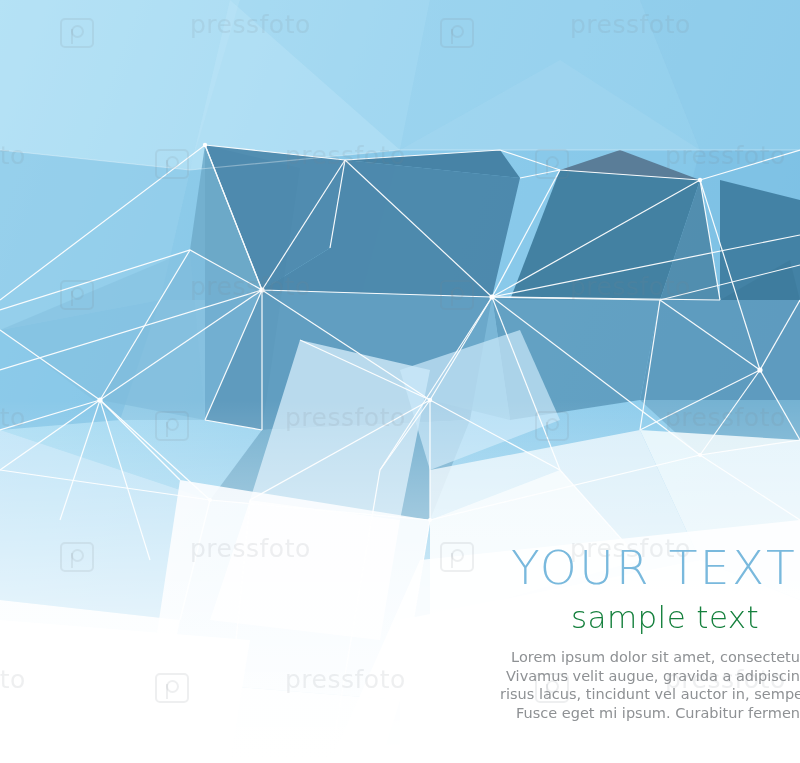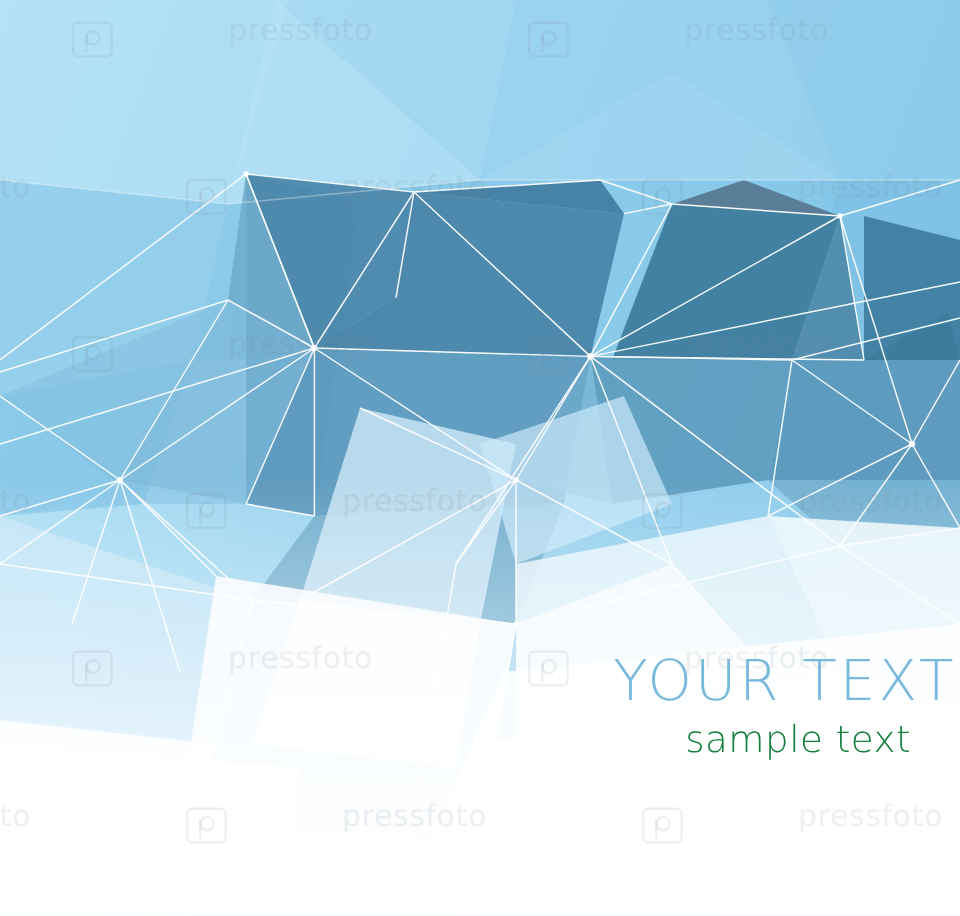--- a/index.html
+++ b/index.html
@@ -288,15 +288,21 @@
       <div class="wm-cell" style="left: -95px; top: 665px; color: rgba(120, 130, 140, 0.13);">pressfoto</div>
       <div class="wm-logo" style="left: 155px; top: 673px;"></div>
       <div class="wm-cell" style="left: 285px; top: 665px; color: rgba(120, 130, 140, 0.13);">pressfoto</div>
       <div class="wm-logo" style="left: 535px; top: 673px;"></div>
       <div class="wm-cell" style="left: 665px; top: 665px; color: rgba(120, 130, 140, 0.13);">pressfoto</div>
     </div>
 
   <div id="text-block">
     <div id="headline">YOUR TEXT</div>
     <div id="subhead">sample text</div>
+    <div id="bodycopy">
+      <div>Lorem ipsum dolor sit amet, consectetu</div>
+      <div>Vivamus velit augue, gravida a adipiscin</div>
+      <div>risus lacus, tincidunt vel auctor in, sempe</div>
+      <div>Fusce eget mi ipsum. Curabitur fermen</div>
+    </div>
   </div>
 
 </div>
 
 </body></html>

